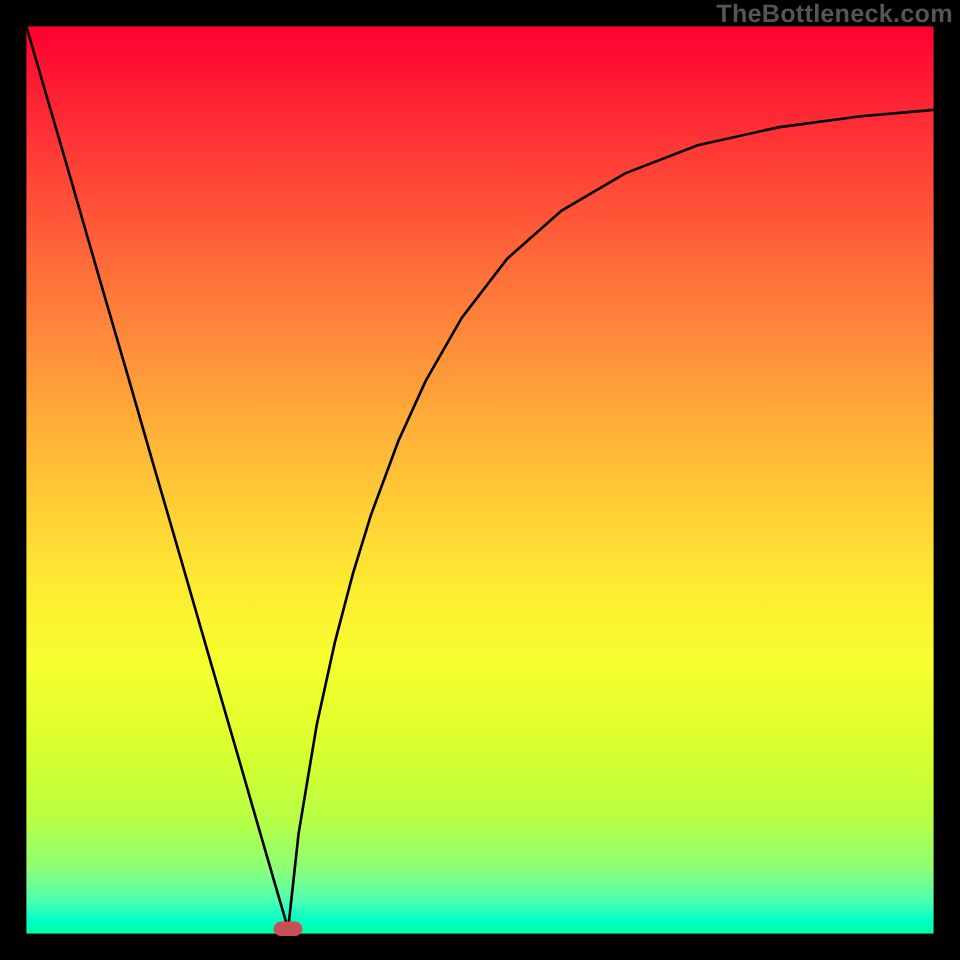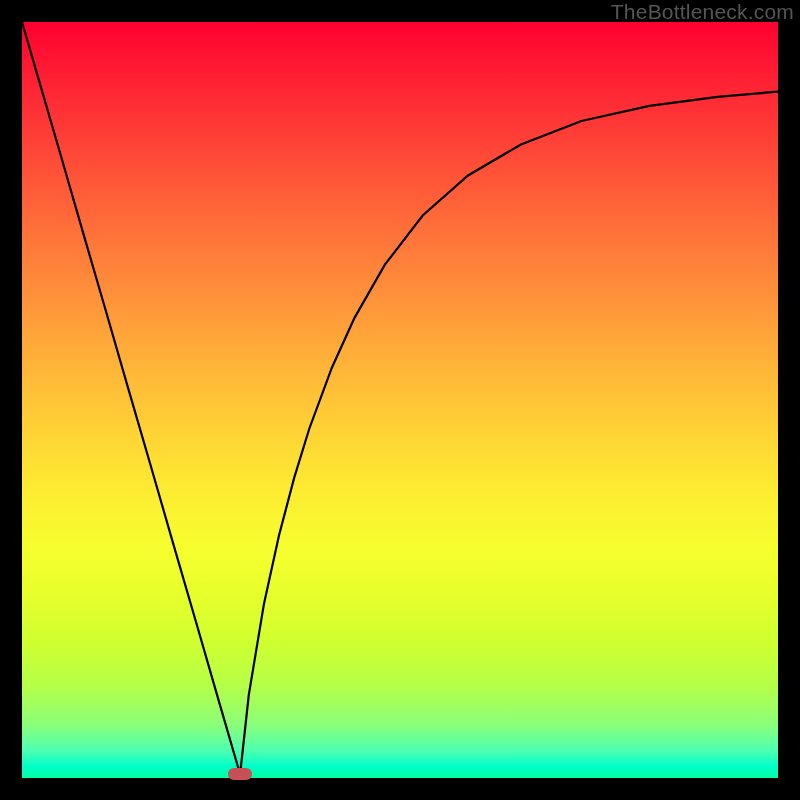--- a/index.html
+++ b/index.html
@@ -37,21 +37,21 @@
       #00ffc8 98.5%,
       #00ffa0 100%
     );
     box-sizing: border-box;
   }
   .watermark {
     position: absolute;
     top: 0px;
     right: 6px;
     font-size: 21px;
-    font-weight: 400;
+    font-weight: 700;
     color: #555;
     letter-spacing: 0.2px;
     user-select: none;
   }
   svg.curve {
     position: absolute;
     left: 22px;
     top: 22px;
     width: 756px;
     height: 756px;

